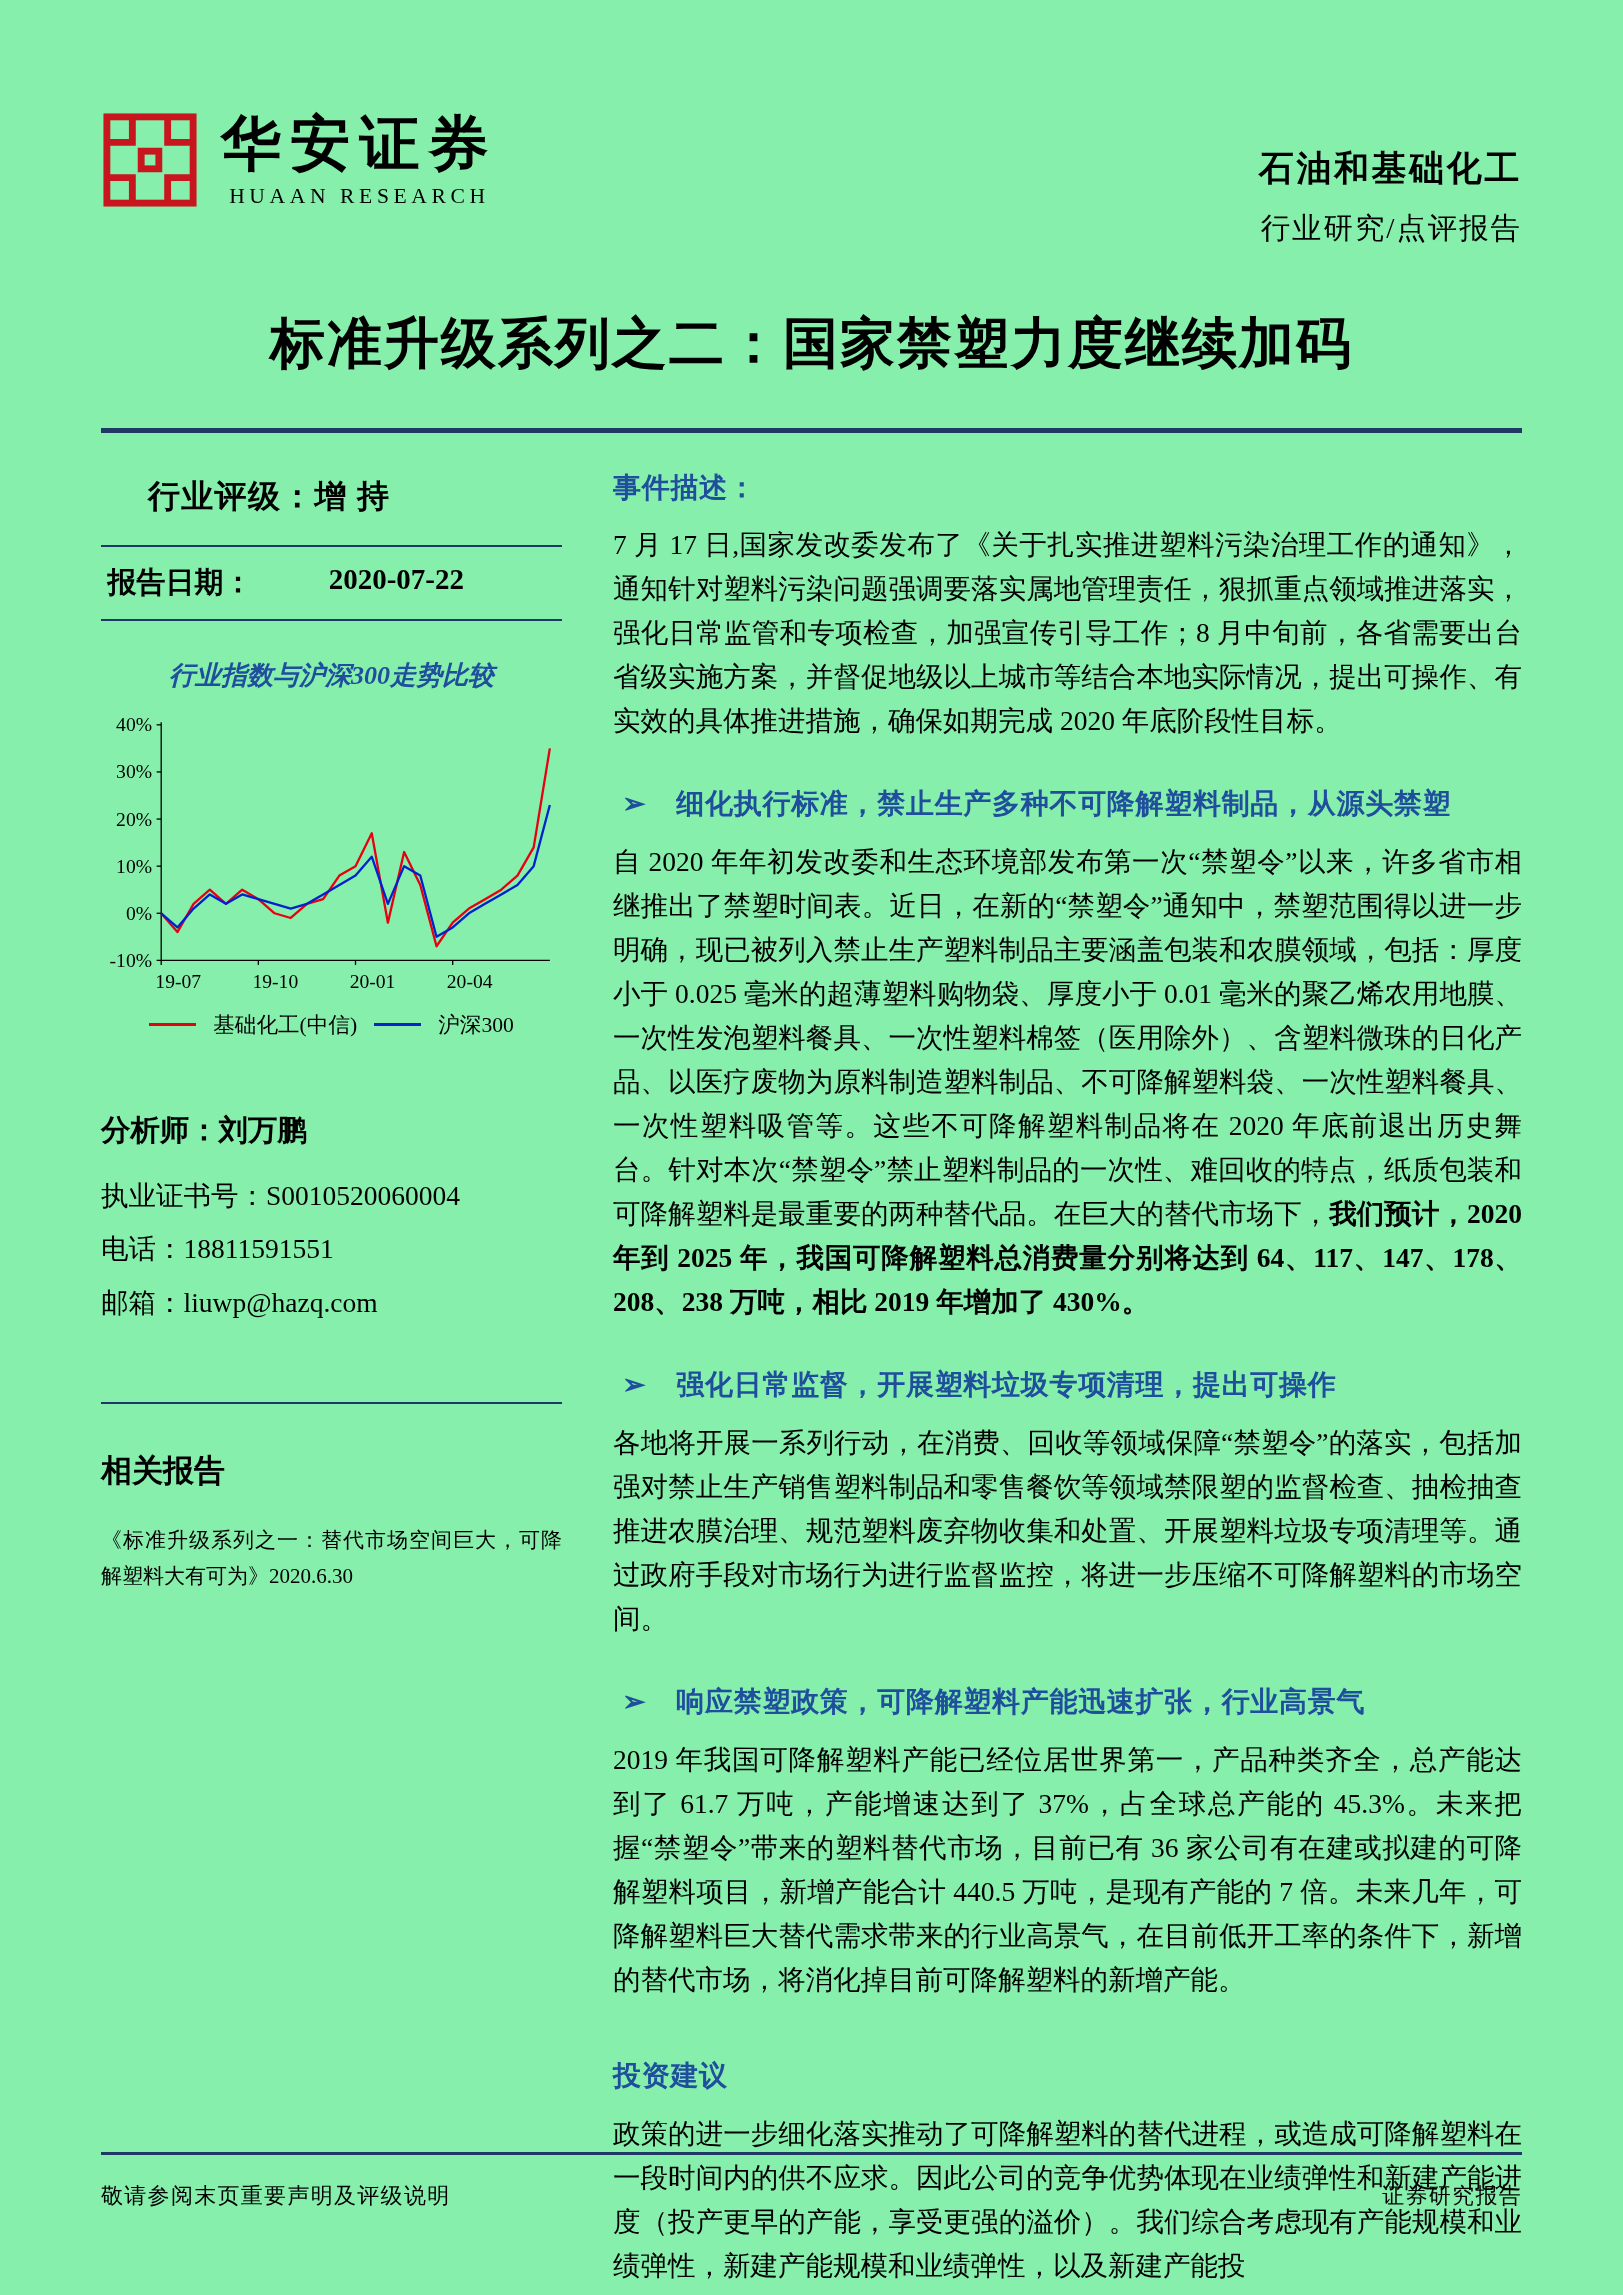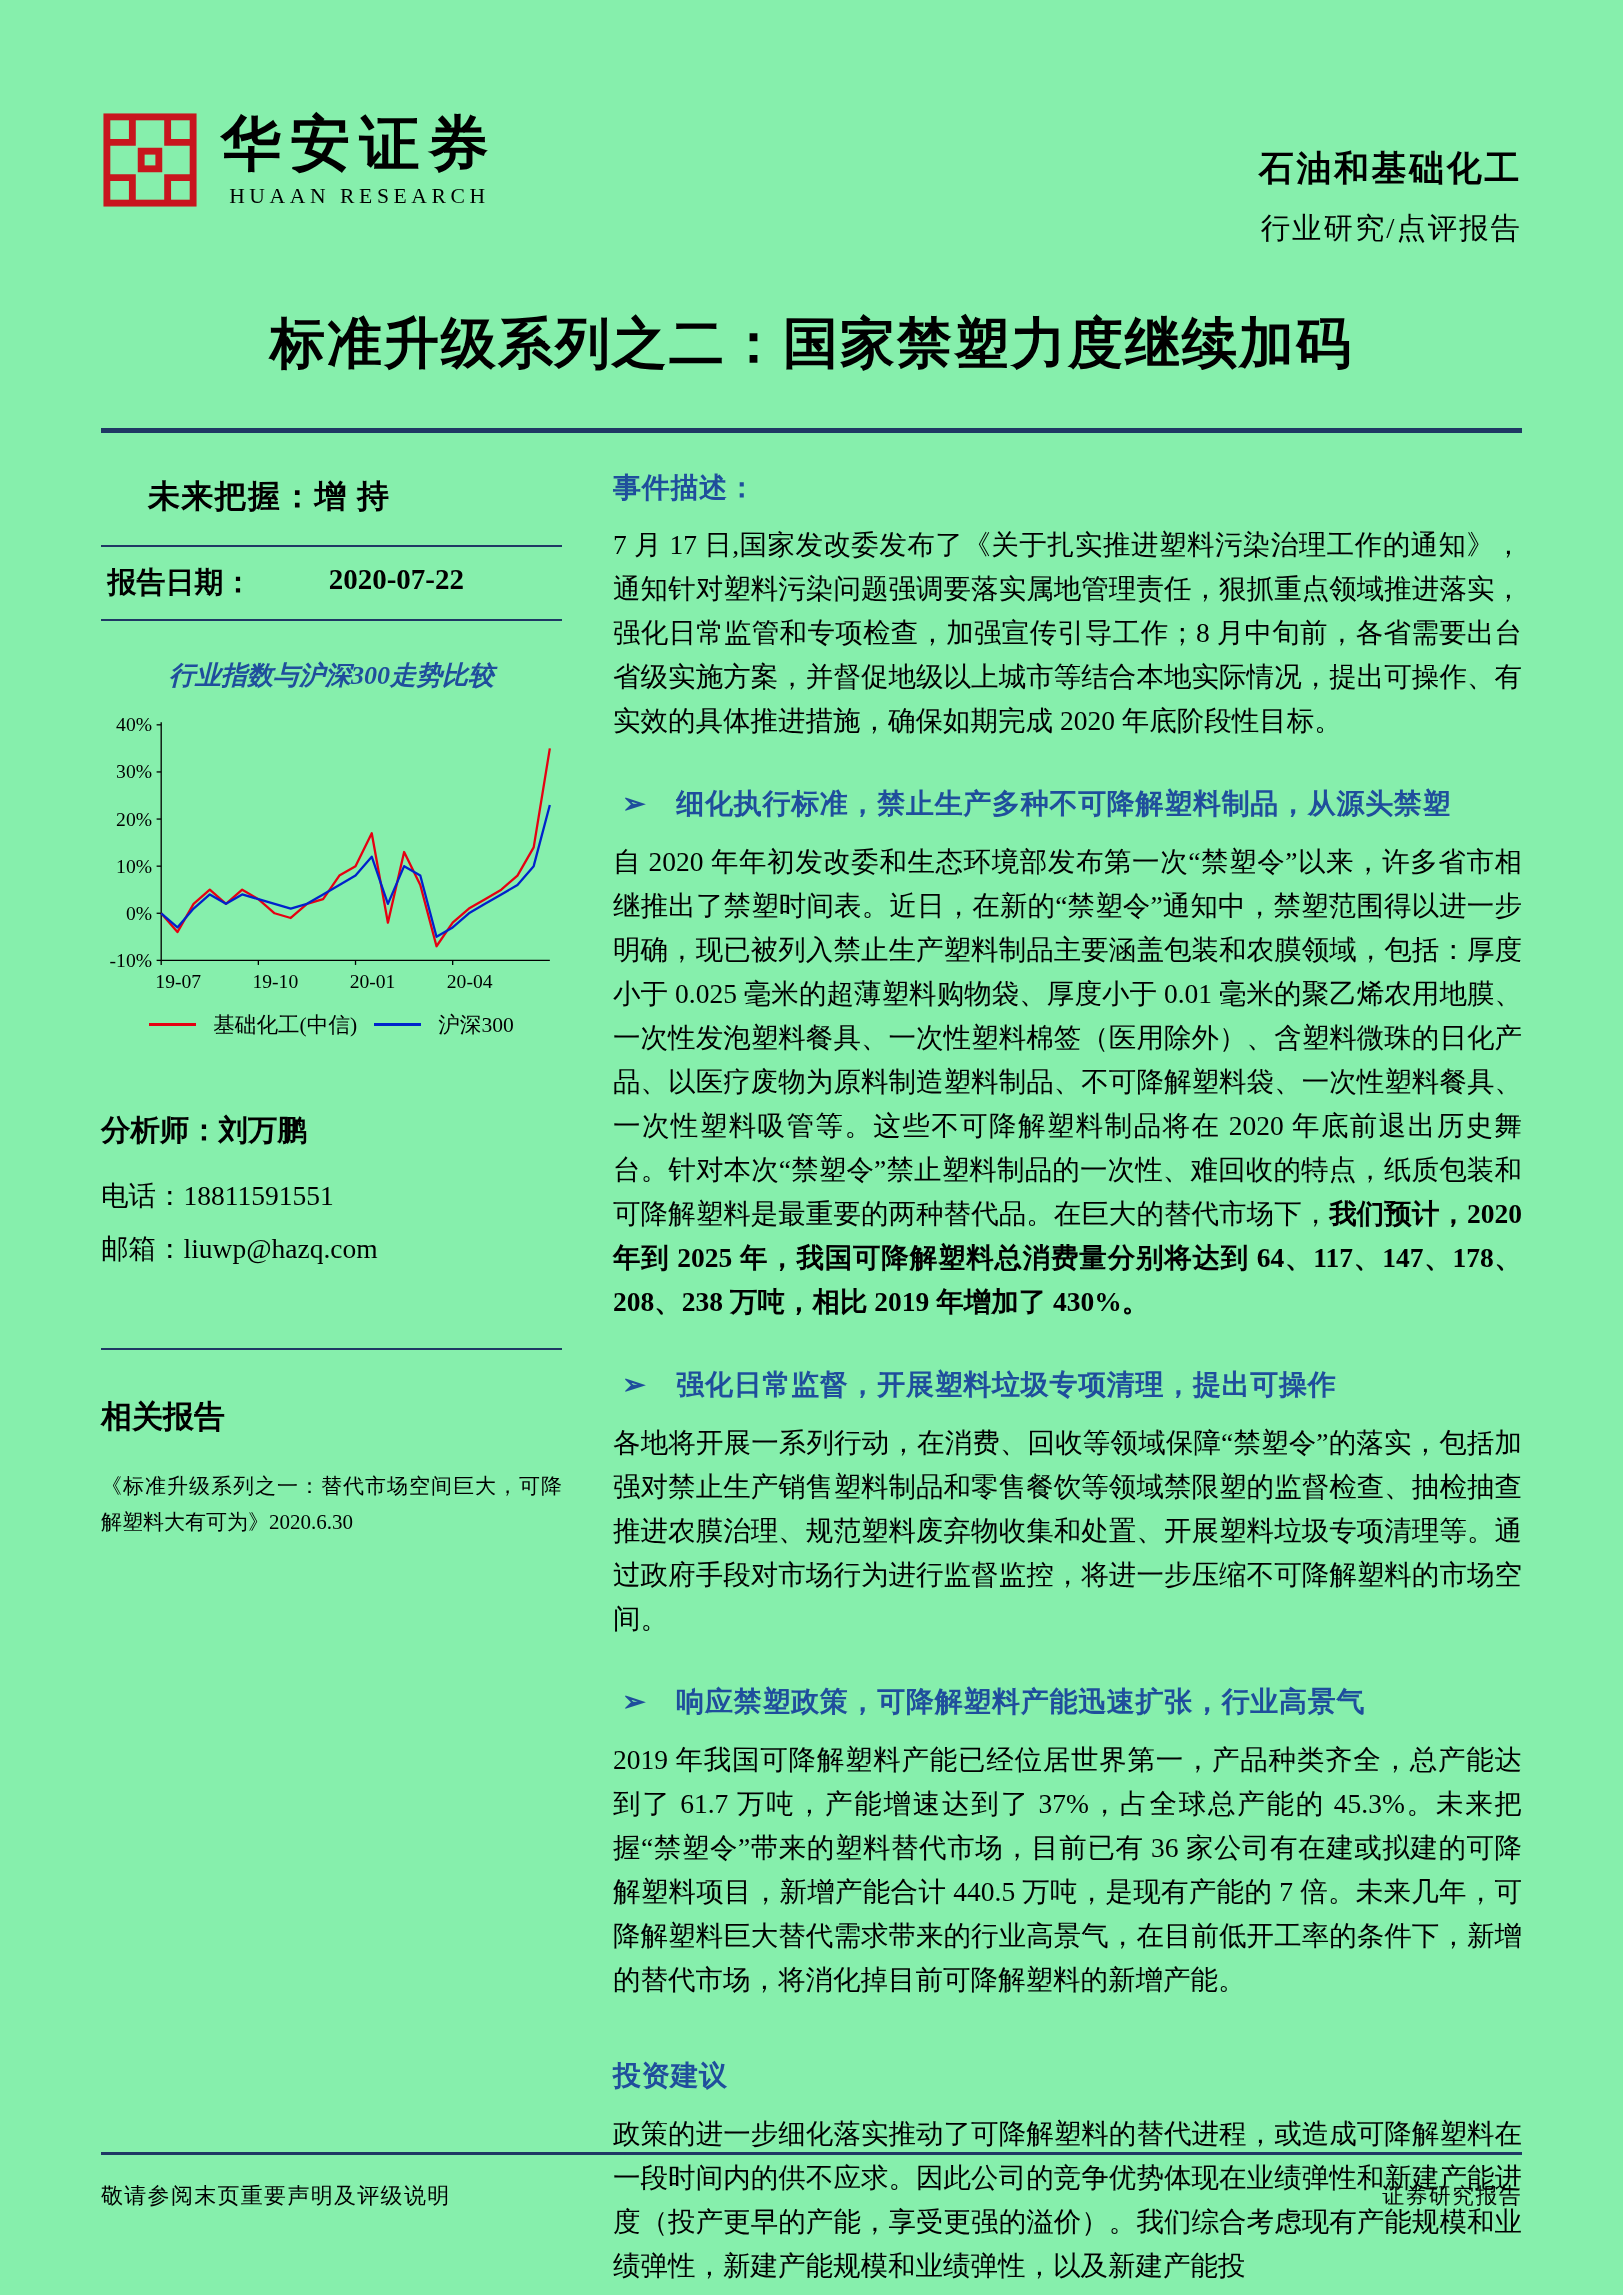--- a/index.html
+++ b/index.html
@@ -75,21 +75,21 @@
     </div>
   </div>
 
   <h1 class="title">标准升级系列之二：国家禁塑力度继续加码</h1>
   <div class="title-rule"></div>
 
   <div class="columns">
 
     <aside class="sidebar">
       <div class="rating">
-        <span>未来把握：</span><span>增  持</span>
+        <span>行业评级：</span><span>增  持</span>
       </div>
       <div class="hr"></div>
       <div class="date-row">
         <span>报告日期：</span>
         <span>2020-07-22</span>
       </div>
       <div class="hr"></div>
 
       <div class="chart-title">行业指数与沪深300走势比较</div>
       <div class="chart-wrap">
@@ -122,20 +122,21 @@
       </div>
       <div class="legend">
         <span class="swatch" id="sw0" style="background: rgb(230, 0, 18);"></span>
         <span>基础化工(中信)</span>
         <span class="swatch" id="sw1" style="background: rgb(0, 34, 204);"></span>
         <span>沪深300</span>
       </div>
 
       <div class="analyst">
         <div class="analyst-name">分析师：刘万鹏</div>
+        <div>执业证书号：S0010520060004</div>
         <div>电话：18811591551</div>
         <div>邮箱：liuwp@hazq.com</div>
       </div>
 
       <div class="hr related-rule"></div>
       <div class="related-title">相关报告</div>
       <p class="related-item">《标准升级系列之一：替代市场空间巨大，可降解塑料大有可为》2020.6.30</p>
     </aside>
 
     <main class="content">

